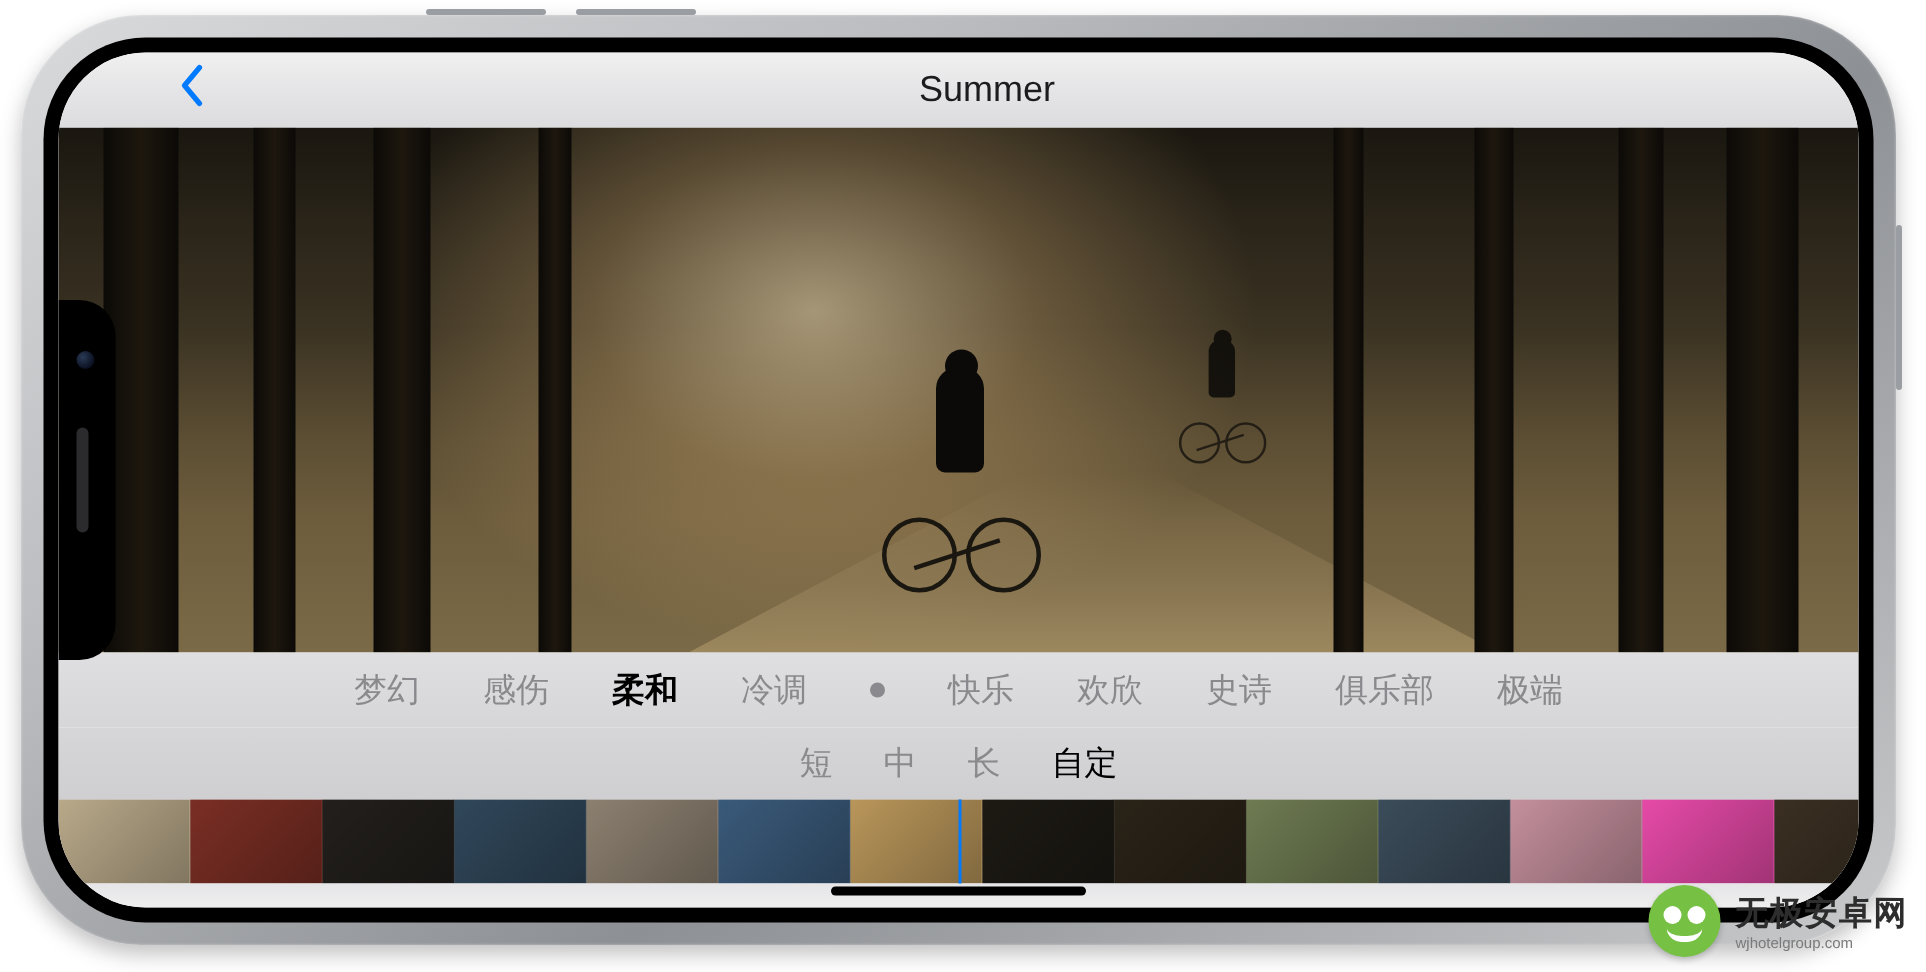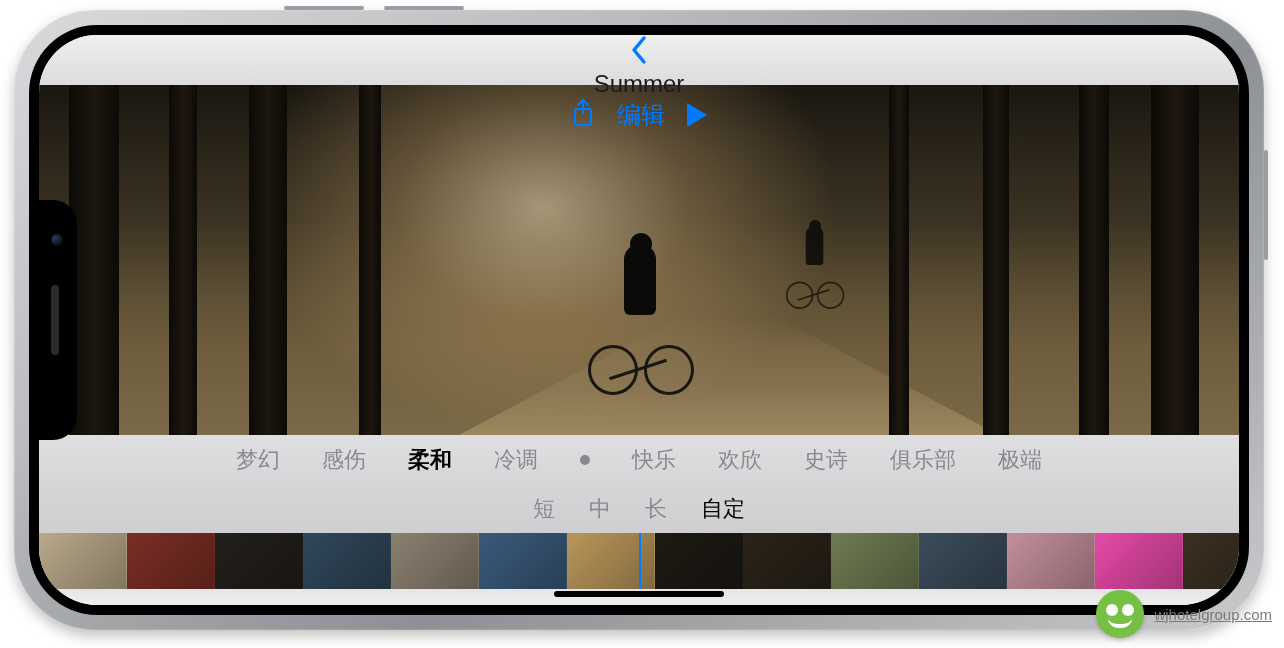--- a/index.html
+++ b/index.html
@@ -76,21 +76,20 @@
   
   .nav-bar {
     position: absolute;
     top: 0; left: 0; right: 0;
     height: 50px;
     background: linear-gradient(180deg, #f0f0f0 0%, #e5e5e7 50%, #dcdcde 100%);
     display: flex;
     align-items: center;
     padding: 0 70px 0 70px;
     z-index: 10;
-    flex-direction: column;
   }
   .nav-back {
     color: #007aff;
     font-size: 34px;
     line-height: 1;
     cursor: pointer;
     padding: 0 10px;
     font-weight: 300;
   }
   .nav-title {
@@ -315,21 +314,21 @@
   .wm-logo::before { width: 12px; height: 12px; left: 10px; top: 14px; }
   .wm-logo::after  { width: 12px; height: 12px; right: 10px; top: 14px; }
   .wm-logo .mouth {
     position: absolute;
     left: 12px; right: 12px; bottom: 10px;
     height: 10px;
     border-bottom: 4px solid #fff;
     border-radius: 0 0 12px 12px;
   }
   .wm-text .line1 { font-size: 22px; font-weight: 700; color: #2d2d2d; letter-spacing: 1px; }
-  .wm-text .line2 { font-size: 15px; color: #7a7a7a; text-decoration: underline; }
+  .wm-text .line2 { font-size: 10px; color: #7a7a7a; }
 
   
   .side-btn {
     position: absolute;
     background: #9a9da1;
     border-radius: 3px;
   }
   .side-btn.power { right: -4px; top: 140px; width: 4px; height: 110px; }
   .side-btn.vol   { top: -4px; left: 270px; height: 4px; width: 80px; }
   .side-btn.vol2  { top: -4px; left: 370px; height: 4px; width: 80px; }
@@ -345,33 +344,20 @@
   <div class="phone-bezel">
     <div class="screen">
 
       <div class="nav-bar">
         <div class="nav-back">
           <svg width="18" height="30" viewBox="0 0 18 30">
             <polyline points="14,3 4,15 14,27" fill="none" stroke="#007aff" stroke-width="3.5" stroke-linecap="round" stroke-linejoin="round"></polyline>
           </svg>
         </div>
         <div class="nav-title">Summer</div>
-        <div class="nav-actions">
-          <span>
-            <svg class="share-icon" viewBox="0 0 24 30">
-              <rect x="4" y="11" width="16" height="16" rx="2" fill="none" stroke="#007aff" stroke-width="2"></rect>
-              <line x1="12" y1="2" x2="12" y2="16" stroke="#007aff" stroke-width="2"></line>
-              <polyline points="7,7 12,2 17,7" fill="none" stroke="#007aff" stroke-width="2" stroke-linecap="round" stroke-linejoin="round"></polyline>
-            </svg>
-          </span>
-          <span class="edit-btn">编辑</span>
-          <span class="play-icon">
-            
-          </span>
-        </div>
       </div>
 
       <div class="photo-area">
         <div class="road"></div>
         <div class="tree t1"></div>
         <div class="tree t2"></div>
         <div class="tree t3"></div>
         <div class="tree t4"></div>
         <div class="tree t5"></div>
         <div class="tree t6"></div>
@@ -442,15 +428,16 @@
 
     </div>
   </div>
 </div>
 
 <div class="watermark">
   <div class="wm-logo">
       <div class="mouth"></div>
     </div>
   <div class="wm-text">
+    <div class="line1">无极安卓网</div>
     <div class="line2">wjhotelgroup.com</div>
   </div>
 </div>
 
 </body></html>

